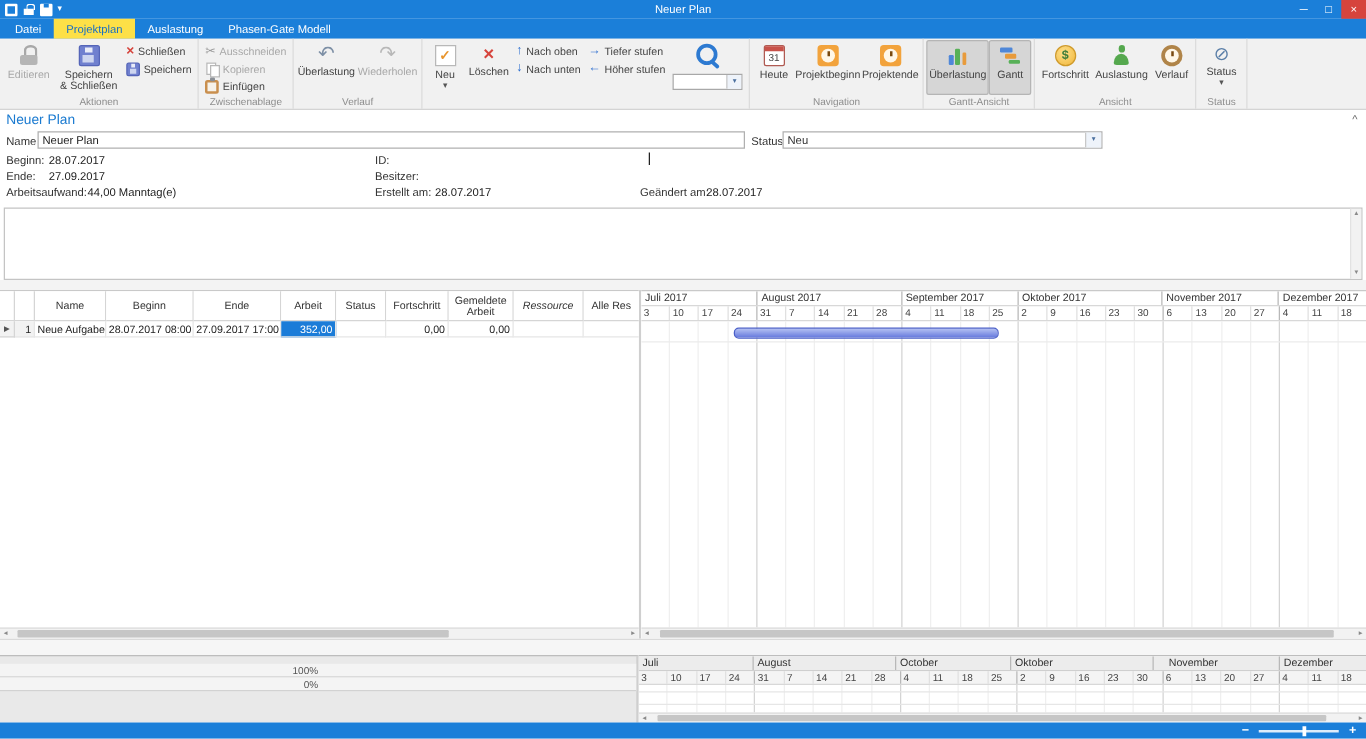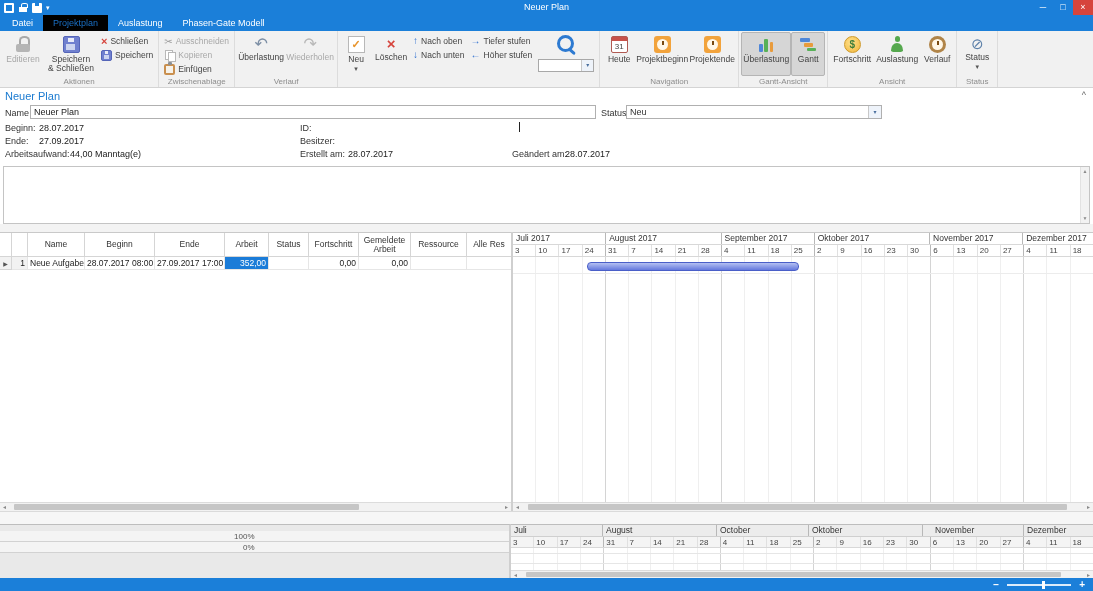--- a/index.html
+++ b/index.html
@@ -20,21 +20,21 @@
   .tb-floppy::before { content:""; position:absolute; left:28%; top:8%; width:44%; height:30%; background:#1b7fd9; }
   .tb-caret { color:#fff; font-size:7px; line-height:10px; }
   #tb-title { position:absolute; left:0; right:0; top:0; height:15px; text-align:center; line-height:15px; font-size:9px; color:#fff; }
   .tb-controls { margin-left:auto; display:flex; z-index:2; }
   .tb-btn { width:20px; height:15px; text-align:center; line-height:14px; font-size:9px; color:#fff; }
   .tb-btn.closebtn { background:#d6443c; }
 
   
   #tabbar { left:0; top:15px; width:1093px; height:16px; background:#1b7fd9; display:flex; align-items:flex-end; padding-left:2px; }
   .tab { padding:0 10px; height:16px; line-height:16px; color:#fff; font-size:9px; white-space:nowrap; }
-  .tab.active { background:#000000; color:#1a6fc4; }
+  .tab.active { background:#fde047; color:#1a6fc4; }
 
   
   #ribbon { left:0; top:31px; width:1093px; height:57px; background:#f1f1f1; border-bottom:1px solid #d4d4d4; display:flex; }
   .rgroup { display:flex; flex-direction:column; border-right:1px solid #dcdcdc; padding:1px 2px 0; }
   .rbody { flex:1; display:flex; align-items:stretch; }
   .rlabel { height:11px; text-align:center; color:#8d8d8d; font-size:8px; line-height:11px; padding:0 4px; }
   .bbtn { display:flex; flex-direction:column; align-items:center; padding:3px 3px 0; gap:2px; border-radius:2px; border:1px solid transparent; }
   .bbtn .blab { text-align:center; font-size:8.5px; line-height:9px; color:#444; }
   .bbtn.disabled .blab { color:#a8a8a8; }
   .bbtn.pressed { background:#d6d6d6; border:1px solid #b5b5b5; }
@@ -116,21 +116,21 @@
   #vsplit { width:2px; background:#cfcfcf; }
   #ganttpane { flex:1; position:relative; border-top:1px solid #c9c9c9; background:#fff; overflow:hidden; }
 
   #ghead { display:flex; height:24px; }
   .hcell { border-right:1px solid #d5d5d5; border-bottom:1px solid #d5d5d5; display:flex; align-items:center; justify-content:center; text-align:center; font-size:8.5px; line-height:9px; color:#333; background:#fff; flex-shrink:0; padding:0 1px; }
   .grow { display:flex; height:13px; }
   .gcell { border-right:1px solid #e6e6e6; border-bottom:1px solid #e6e6e6; font-size:8.5px; display:flex; align-items:center; padding:0 2px; flex-shrink:0; white-space:nowrap; overflow:hidden; color:#222; }
   .gcell.num { justify-content:flex-end; }
   .gcell.sel { background:#1b7cd8; color:#fff; justify-content:flex-end; }
   .rowind { background:#f2f2f2; border-right:1px solid #d5d5d5; border-bottom:1px solid #d5d5d5; display:flex; align-items:center; justify-content:center; color:#555; font-size:6px; flex-shrink:0; }
-  .c-ind{width:12px;} .c-num{width:16px;} .c-name{width:57px;} .c-beg{width:70px;} .c-end{width:70px;} .c-arb{width:44px;} .c-sta{width:40px;} .c-for{width:50px;} .c-gem{width:52px;} .c-res{width:56px;} .c-all{flex:1 1 0; border-right:none;}
+  .c-ind{width:12px;} .c-num{width:16px;} .c-name{width:57px;} .c-beg{width:70px;} .c-end{width:70px;} .c-arb{width:44px;} .c-sta{width:40px;} .c-for{width:50px;} .c-gem{width:52px;} .c-res{width:56px;font-style:italic;} .c-all{flex:1 1 0; border-right:none;}
 
   .hsb { position:absolute; left:0; right:0; bottom:0; height:9px; background:#f2f2f2; border-top:1px solid #dcdcdc; display:flex; align-items:stretch; }
   .hsb .ar { width:9px; text-align:center; font-size:5px; color:#8a8a8a; line-height:8px; flex-shrink:0; }
   .hsb .track { flex:1; position:relative; }
   .hsb .thumb { position:absolute; top:1px; bottom:1px; background:#c6c6c6; border-radius:1px; }
 
   
   #gmonths, #rmonths { display:flex; height:12px; border-bottom:1px solid #d8d8d8; }
   .tl-month { font-size:8.5px; color:#333; padding-left:3px; line-height:11px; white-space:nowrap; overflow:hidden; }
   .tl-month.mb { border-left:1px solid #b8b8b8; }

